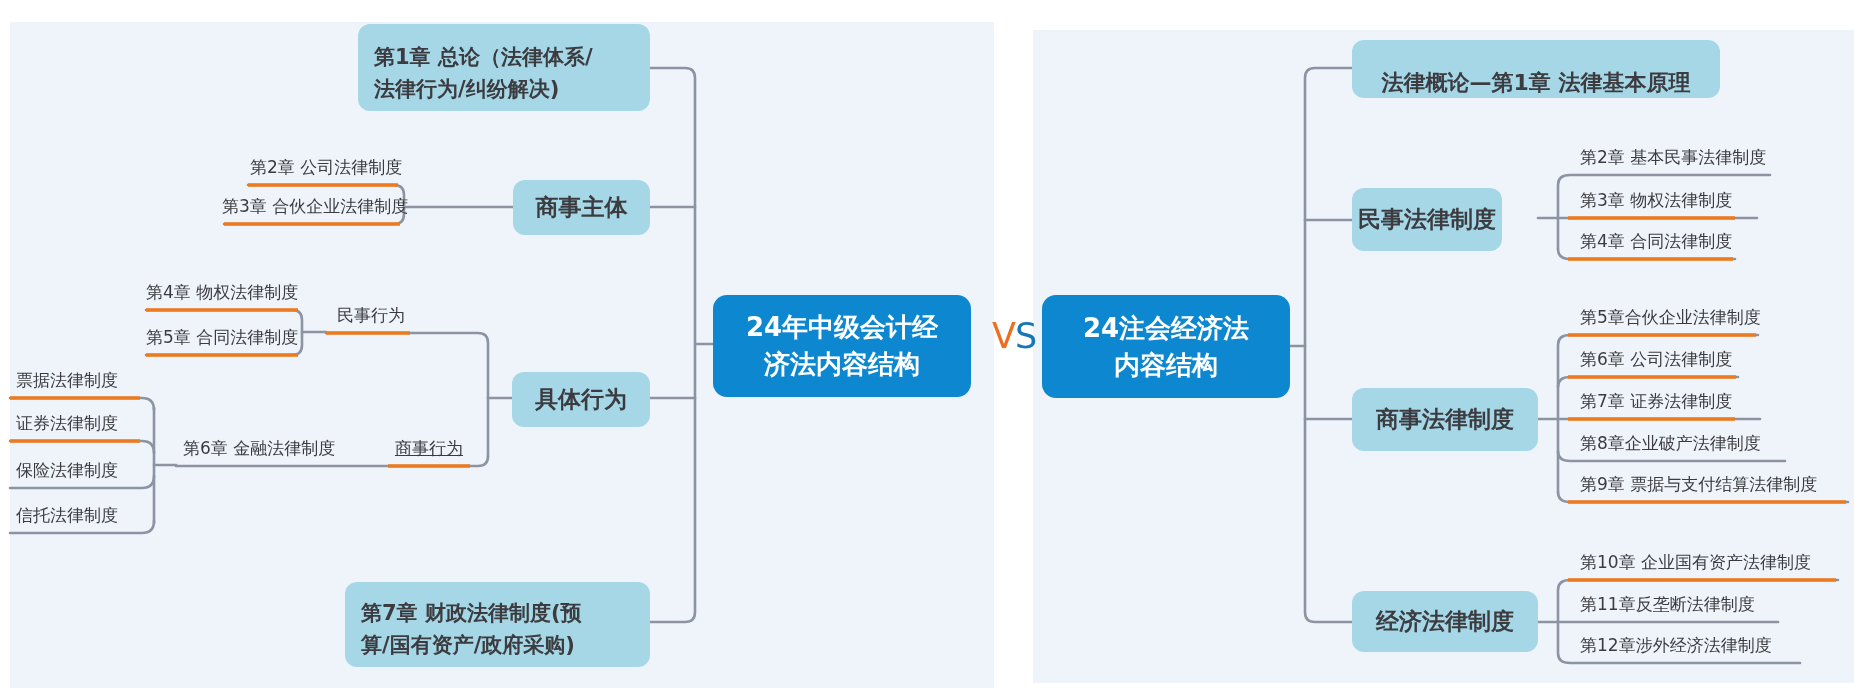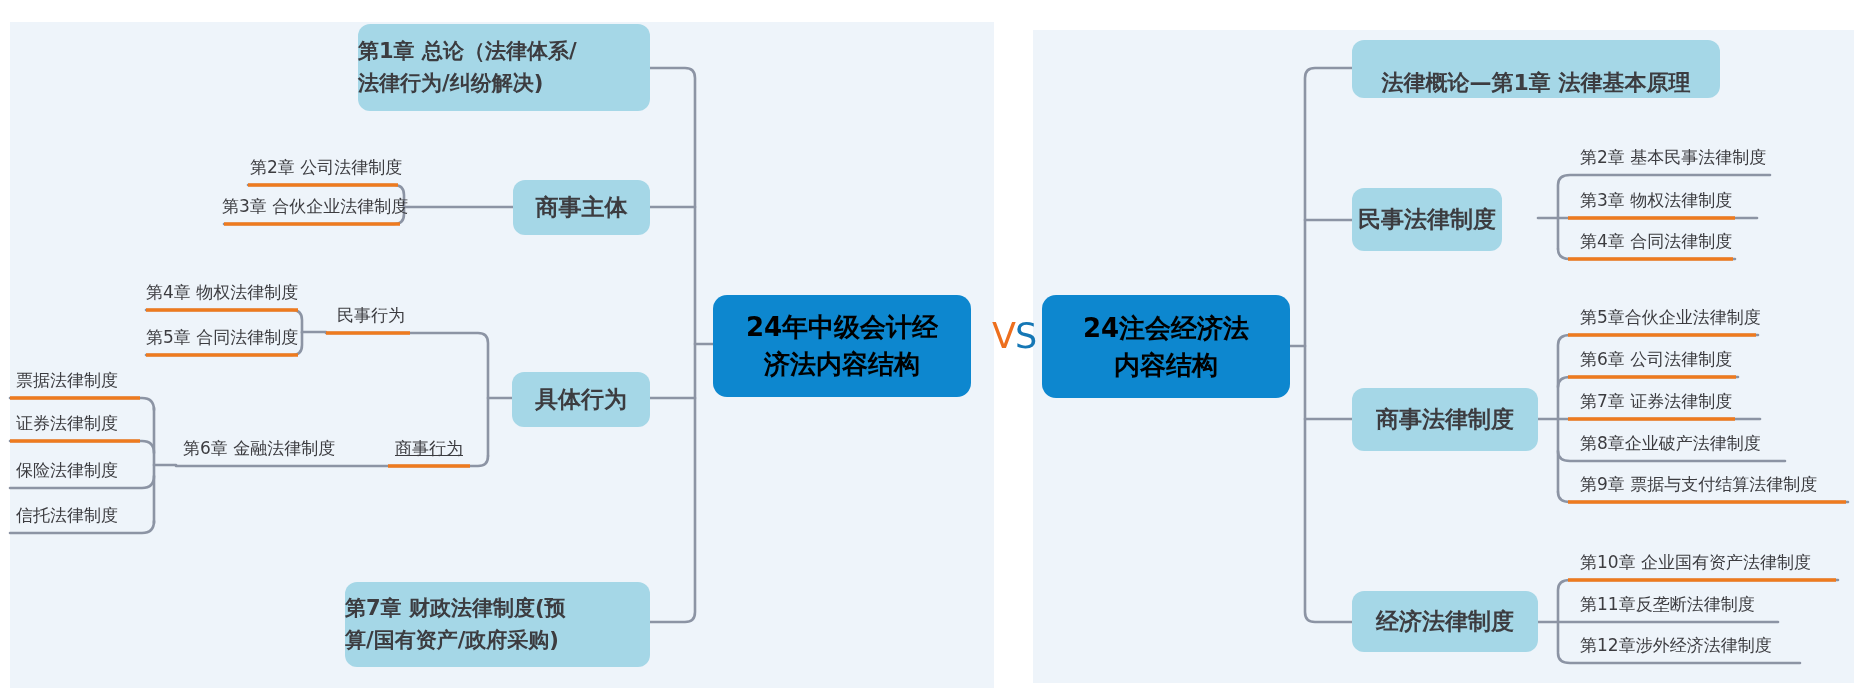--- a/index.html
+++ b/index.html
@@ -15,23 +15,23 @@
   html,body{margin:0;padding:0;background:#ffffff;}
   body{font-family:"DejaVu Sans","Liberation Sans",sans-serif;}
   .canvas{position:relative;width:1854px;height:688px;overflow:hidden;background:#fff;}
   .panel{position:absolute;background:var(--panel-bg);}
   svg.wires{position:absolute;left:0;top:0;}
   .ln path{stroke:var(--line-gray);stroke-width:2.6;fill:none;stroke-linecap:round;}
   .hl path{stroke:var(--accent-orange);stroke-width:3.4;fill:none;stroke-linecap:butt;}
   .node{position:absolute;box-sizing:border-box;border-radius:12px;
         background:var(--node-light-blue);color:var(--text-dark);
         font-weight:700;display:flex;flex-direction:column;justify-content:center;}
-  .node.center{background:var(--node-blue);color:#000000;border-radius:14px;
+  .node.center{background:var(--node-blue);color:#ffffff;border-radius:14px;
         align-items:center;text-align:center;font-size:26px;line-height:1.42;}
-  .node.big{font-size:21px;line-height:1.5;padding:6px 0;}
+  .node.big{font-size:21px;line-height:1.5;padding:6px 16px;justify-content:flex-end;}
   .node.small{align-items:center;text-align:center;font-size:23px;}
   .node.wide{align-items:center;text-align:center;font-size:22px;justify-content:flex-end;}
   .lbl{position:absolute;font-size:17px;color:var(--text-dark);line-height:20px;white-space:nowrap;}
   .r{text-align:right;}
   .vs{position:absolute;font-size:35px;font-weight:500;letter-spacing:-1px;}
   .vs .v{color:var(--vs-v);} .vs .s{color:var(--vs-s);}
 </style>
 </head>
 <body>
 

